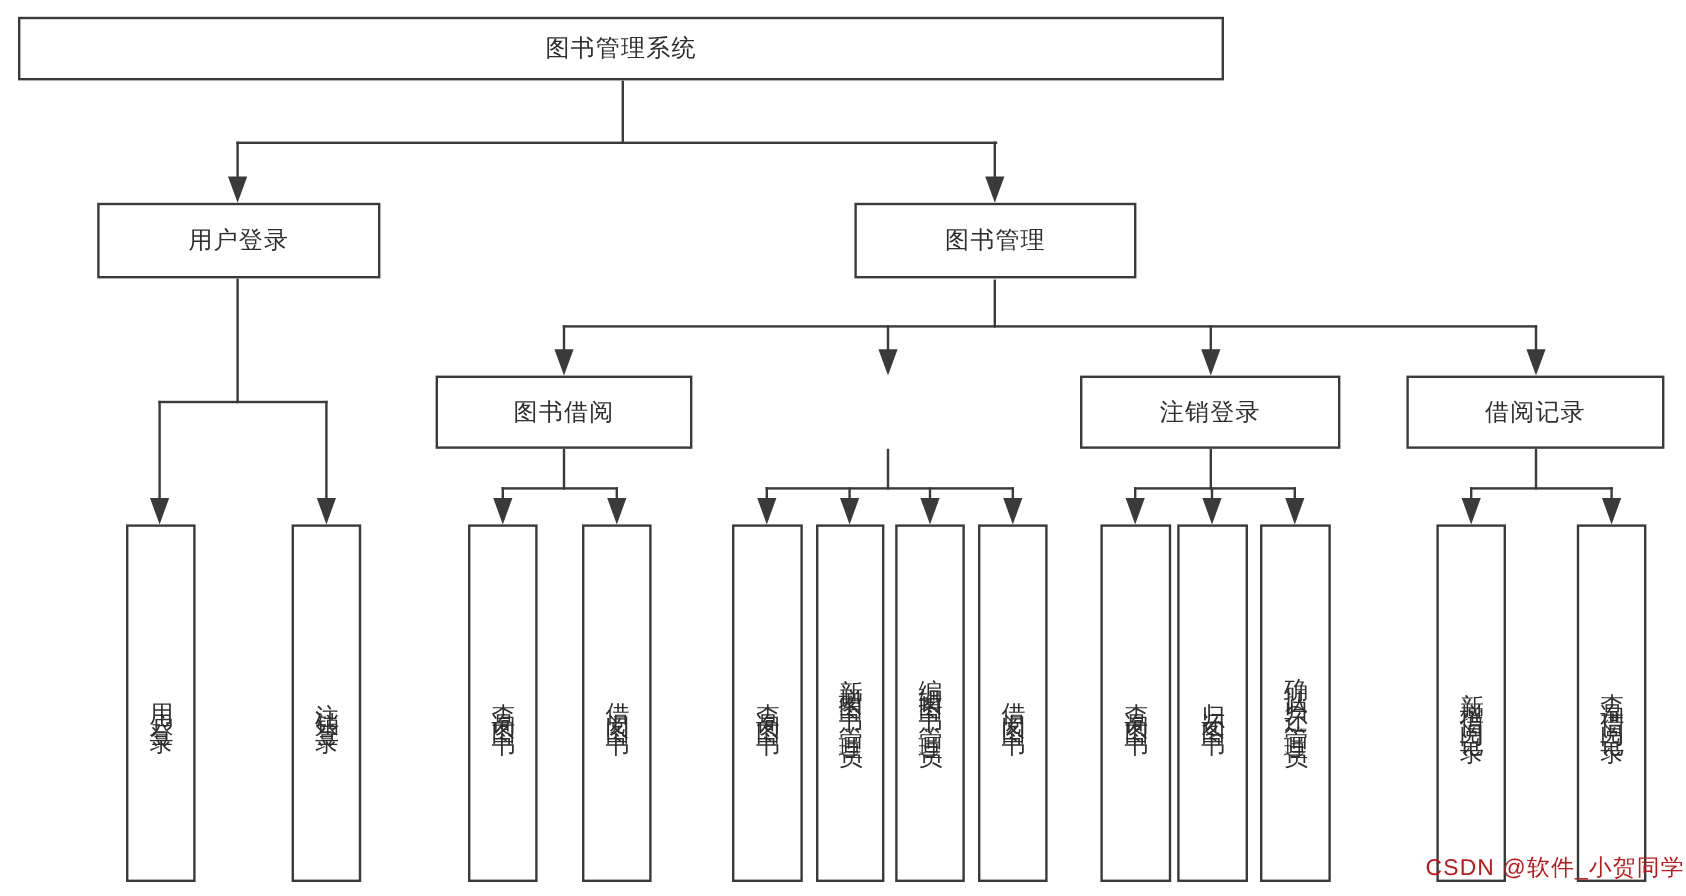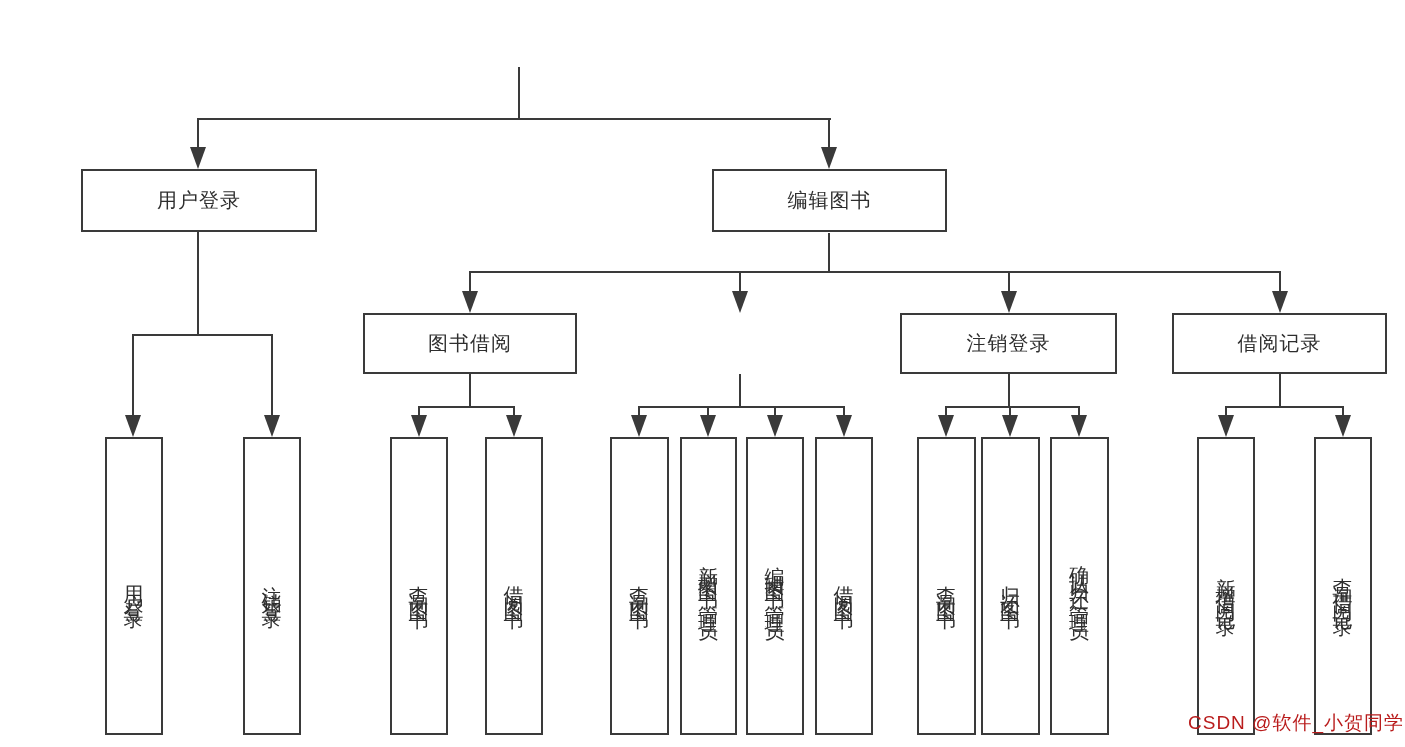--- a/index.html
+++ b/index.html
@@ -114,24 +114,25 @@
   <div class="ar" style="left:1002px; top:415px;"></div>
   <div class="ar" style="left:1071px; top:415px;"></div>
 
   <div class="vl" style="left:1279px; top:374px; height:34px;"></div>
   <div class="hl" style="left:1225px; top:406px; width:119px;"></div>
   <div class="vl" style="left:1225px; top:406px; height:12px;"></div>
   <div class="vl" style="left:1342px; top:406px; height:12px;"></div>
   <div class="ar" style="left:1218px; top:415px;"></div>
   <div class="ar" style="left:1335px; top:415px;"></div>
 
+  <div class="box" style="left:15px; top:14px; width:1005px; height:53px;">图书管理系统</div>
 
   <div class="box" style="left:81px; top:169px; width:236px; height:63px;">用户登录</div>
 
-  <div class="box" style="left:712px; top:169px; width:235px; height:63px;">编辑图书</div>
+  <div class="box" style="left:712px; top:169px; width:235px; height:63px;">图书管理</div>
 
   <div class="box" style="left:363px; top:313px; width:214px; height:61px;">图书借阅</div>
 
 
   <div class="box" style="left:900px; top:313px; width:217px; height:61px;">注销登录</div>
 
   <div class="box" style="left:1172px; top:313px; width:215px; height:61px;">借阅记录</div>
 
   <div class="box vbox" style="left:105px; top:437px; width:58px; height:298px;">用户登录</div>
 

